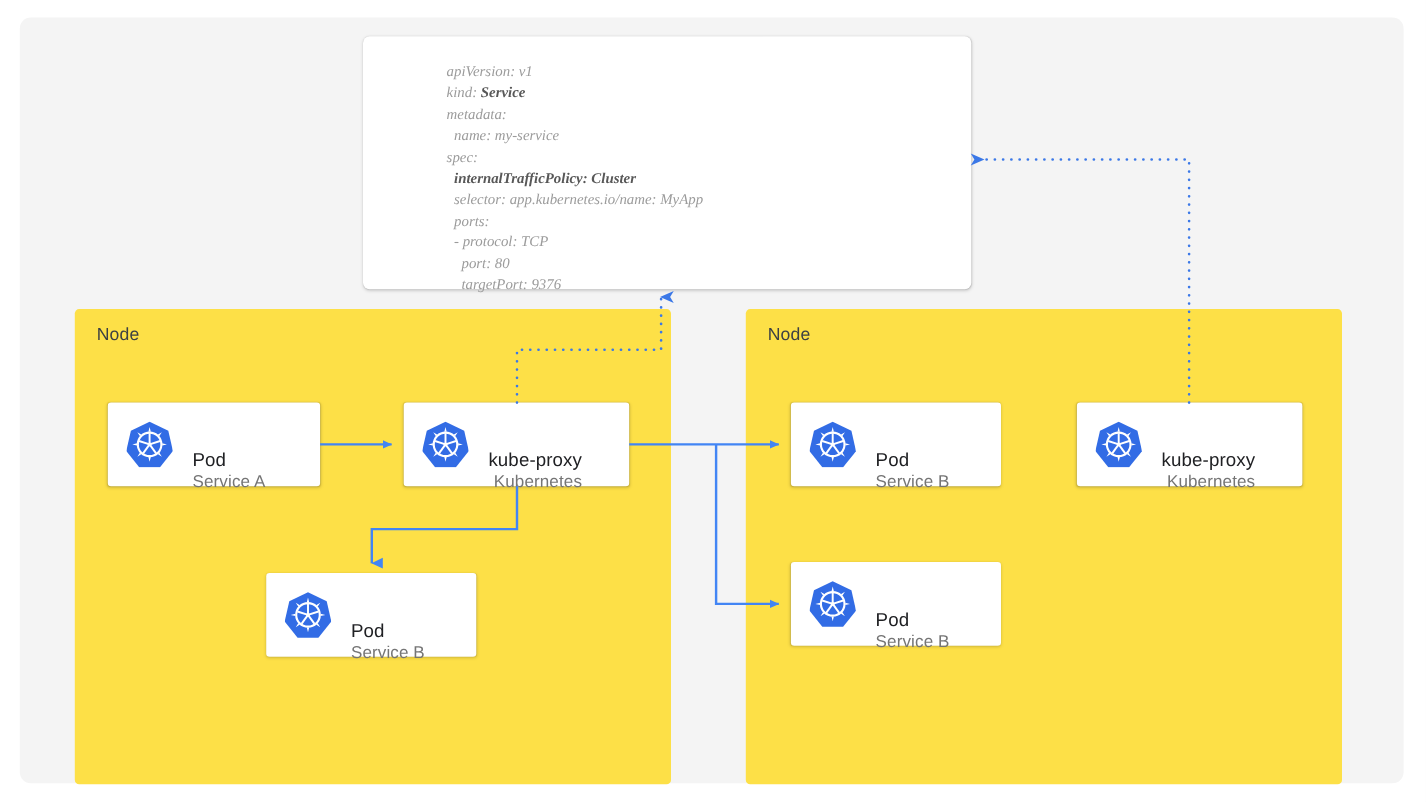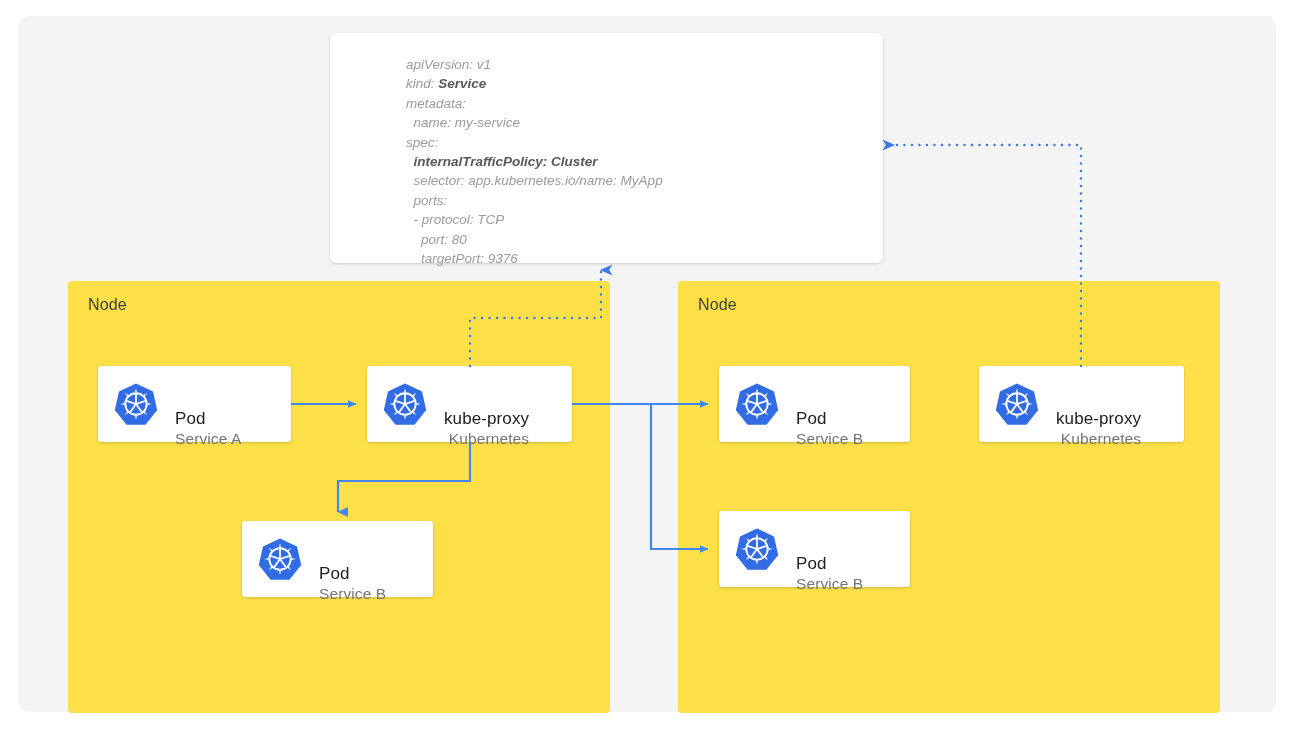--- a/index.html
+++ b/index.html
@@ -36,21 +36,21 @@
     height: 230px;
     background: #ffffff;
     border-radius: 6px;
     box-shadow: 0 1px 3px rgba(0,0,0,0.16), 0 0 1px rgba(0,0,0,0.10);
   }
   #yaml-code {
     position: absolute;
     left: 76px;
     top: 22px;
     margin: 0;
-    font-family: Liberation Sans, sans-serif;
+    font-family: Liberation Serif, serif;
     font-style: italic;
     font-size: 13.5px;
     line-height: 19.4px;
     color: #9b9b9b;
     white-space: pre;
   }
   #yaml-code .b {
     font-weight: bold;
     color: #585858;
     font-style: italic;

